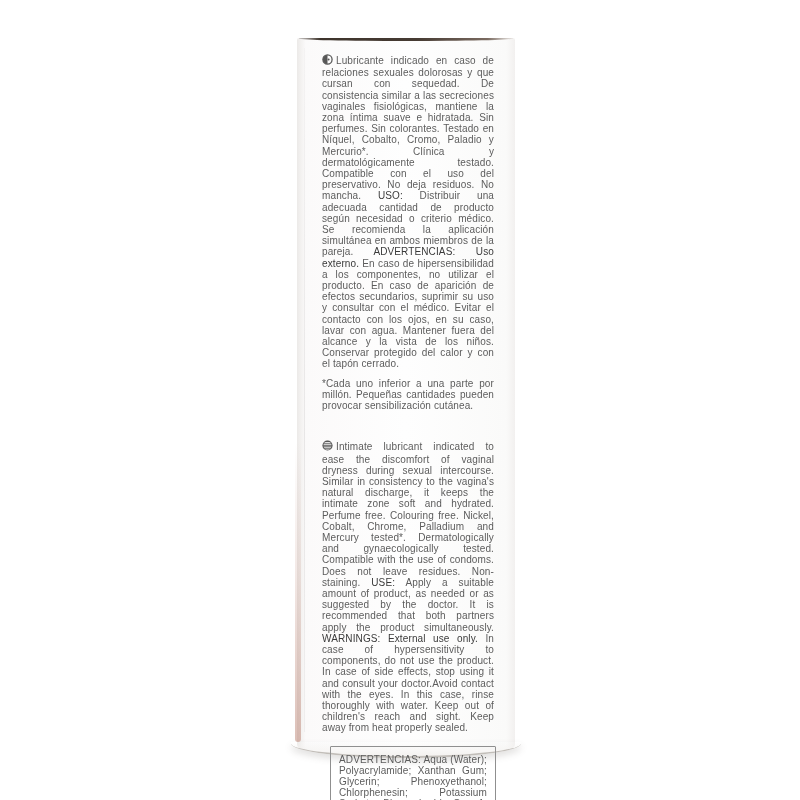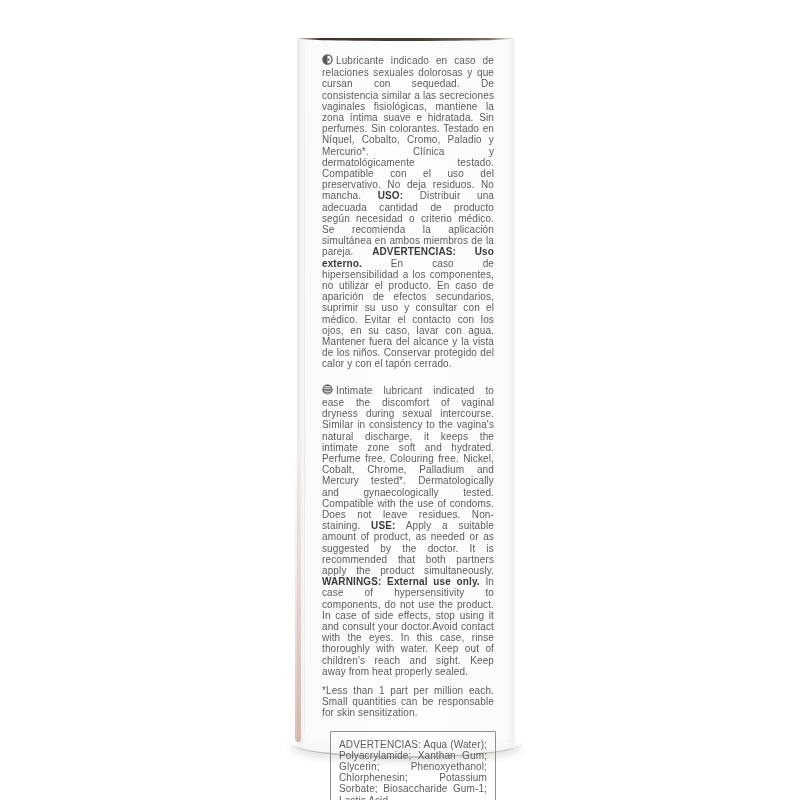--- a/index.html
+++ b/index.html
@@ -32,23 +32,23 @@
     border-bottom:2px solid #c2beb9;
     border-radius:0 0 55% 55% / 0 0 100% 100%;
     box-shadow:0 4px 7px rgba(90,85,80,0.18);
     background:linear-gradient(to bottom,rgba(255,255,255,0),#f4f2f0);
   }
   .panel{
     position:absolute;left:25px;top:16px;width:172px;
     color:#5c5c5c;font-size:10px;line-height:11.2px;letter-spacing:0.12px;
   }
   .para{margin:0;text-align:justify;}
-  .para .b{font-weight:bold;color:#3a3a3a;}
+  .para .b{font-weight:normal;color:#3a3a3a;}
   .footnote{margin:8px 0 0 0;text-align:justify;}
-  .para-en{margin-top:14px;}
+  .para-en{margin-top:29px;}
   .lang-icon{display:inline-block;vertical-align:-1.5px;margin-right:3px;}
   .ingredients-box{
     margin:12px 0 0 8px;width:148px;
     border:1.5px solid #8f8f8f;border-radius:1px;
     padding:7px 8px 8px 8px;text-align:justify;
   }
 </style>
 </head>
 <body>
 
@@ -60,35 +60,35 @@
     <div class="box-bottom-edge"></div>
 
     <div class="panel">
 
       <p class="para" lang="es"><span class="lang-icon"><svg width="11" height="11" viewBox="0 0 12 12">
               <circle cx="6" cy="6" r="5" fill="none" stroke="#575757" stroke-width="1.4"></circle>
               <path d="M6 1a5 5 0 0 0 0 10z" fill="#575757"></path>
               <circle cx="7.2" cy="6" r="1.1" fill="#575757"></circle>
             </svg></span><span>Lubricante indicado en caso de relaciones sexuales dolorosas y que cursan con sequedad. De consistencia similar a las secreciones vaginales fisiológicas, mantiene la zona íntima suave e hidratada. Sin perfumes. Sin colorantes. Testado en Níquel, Cobalto, Cromo, Paladio y Mercurio*. Clínica y dermatológicamente testado. Compatible con el uso del preservativo. No deja residuos. No mancha. </span><span class="b">USO:</span><span> Distribuir una adecuada cantidad de producto según necesidad o criterio médico. Se recomienda la aplicación simultánea en ambos miembros de la pareja. </span><span class="b">ADVERTENCIAS: Uso externo.</span><span> En caso de hipersensibilidad a los componentes, no utilizar el producto. En caso de aparición de efectos secundarios, suprimir su uso y consultar con el médico. Evitar el contacto con los ojos, en su caso, lavar con agua. Mantener fuera del alcance y la vista de los niños. Conservar protegido del calor y con el tapón cerrado.</span></p>
 
+      <p class="footnote" lang="es">*Cada uno inferior a una parte por millón. Pequeñas cantidades pueden provocar sensibilización cutánea.</p>
 
       <p class="para para-en" lang="en"><span class="lang-icon"><svg width="11" height="11" viewBox="0 0 12 12">
               <defs>
                 <clipPath id="enclip">
                   <circle cx="6" cy="6" r="5.1"></circle>
                 </clipPath>
               </defs>
               <g clip-path="url(#enclip)">
                 <rect x="0" y="0.6" width="12" height="1.7" fill="#5a5a5a"></rect>
                 <rect x="0" y="3.2" width="12" height="1.6" fill="#8a8a8a"></rect>
                 <rect x="0" y="5.7" width="12" height="1.6" fill="#5a5a5a"></rect>
                 <rect x="0" y="8.2" width="12" height="1.7" fill="#8a8a8a"></rect>
               </g>
               <circle cx="6" cy="6" r="5" fill="none" stroke="#575757" stroke-width="1.1"></circle>
             </svg></span><span>Intimate lubricant indicated to ease the discomfort of vaginal dryness during sexual intercourse. Similar in consistency to the vagina's natural discharge, it keeps the intimate zone soft and hydrated. Perfume free. Colouring free. Nickel, Cobalt, Chrome, Palladium and Mercury tested*. Dermatologically and gynaecologically tested. Compatible with the use of condoms. Does not leave residues. Non-staining. </span><span class="b">USE:</span><span> Apply a suitable amount of product, as needed or as suggested by the doctor. It is recommended that both partners apply the product simultaneously. </span><span class="b">WARNINGS: External use only.</span><span> In case of hypersensitivity to components, do not use the product. In case of side effects, stop using it and consult your doctor.Avoid contact with the eyes. In this case, rinse thoroughly with water. Keep out of children's reach and sight. Keep away from heat properly sealed.</span></p>
 
-      <p class="footnote" lang="en">*Less than 1 part per million each. Small quantities can be responsable for skin sensitization.</p>
 
       <div class="ingredients-box" lang="en"><span class="b">ADVERTENCIAS:</span><span> Aqua (Water); Polyacrylamide; Xanthan Gum; Glycerin; Phenoxyethanol; Chlorphenesin; Potassium Sorbate; Biosaccharide Gum-1; Lactic Acid.</span></div>
 
     </div>
   </div>
 </div>
 
 </body></html>

